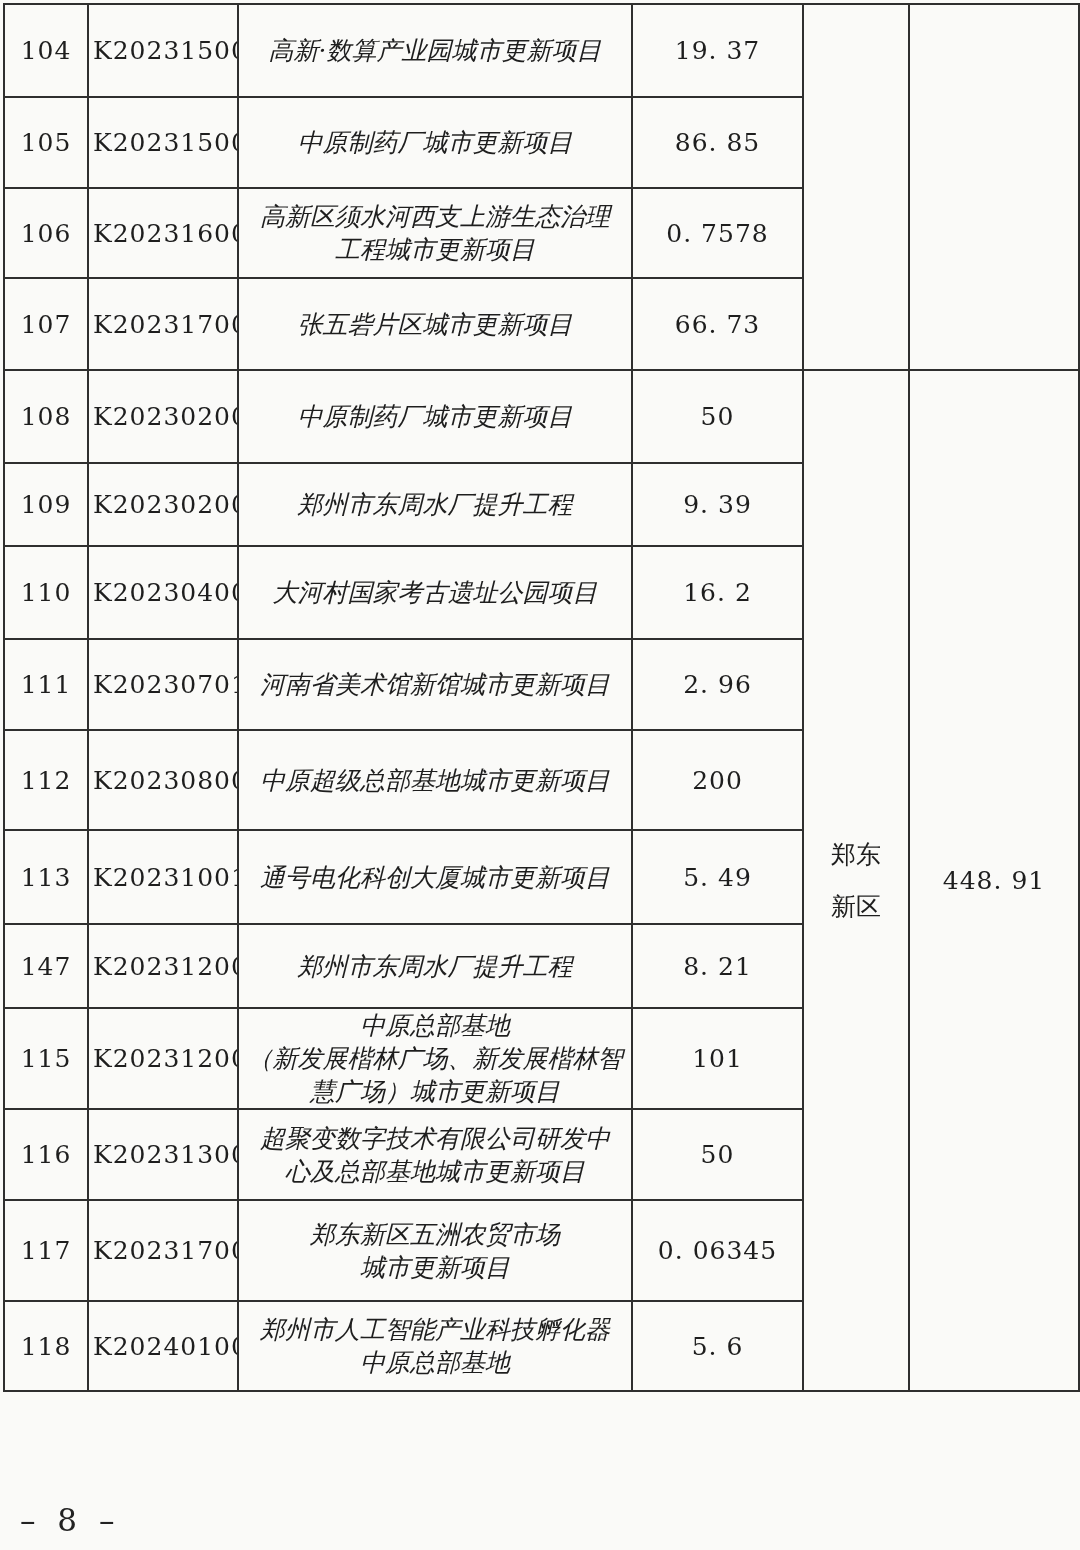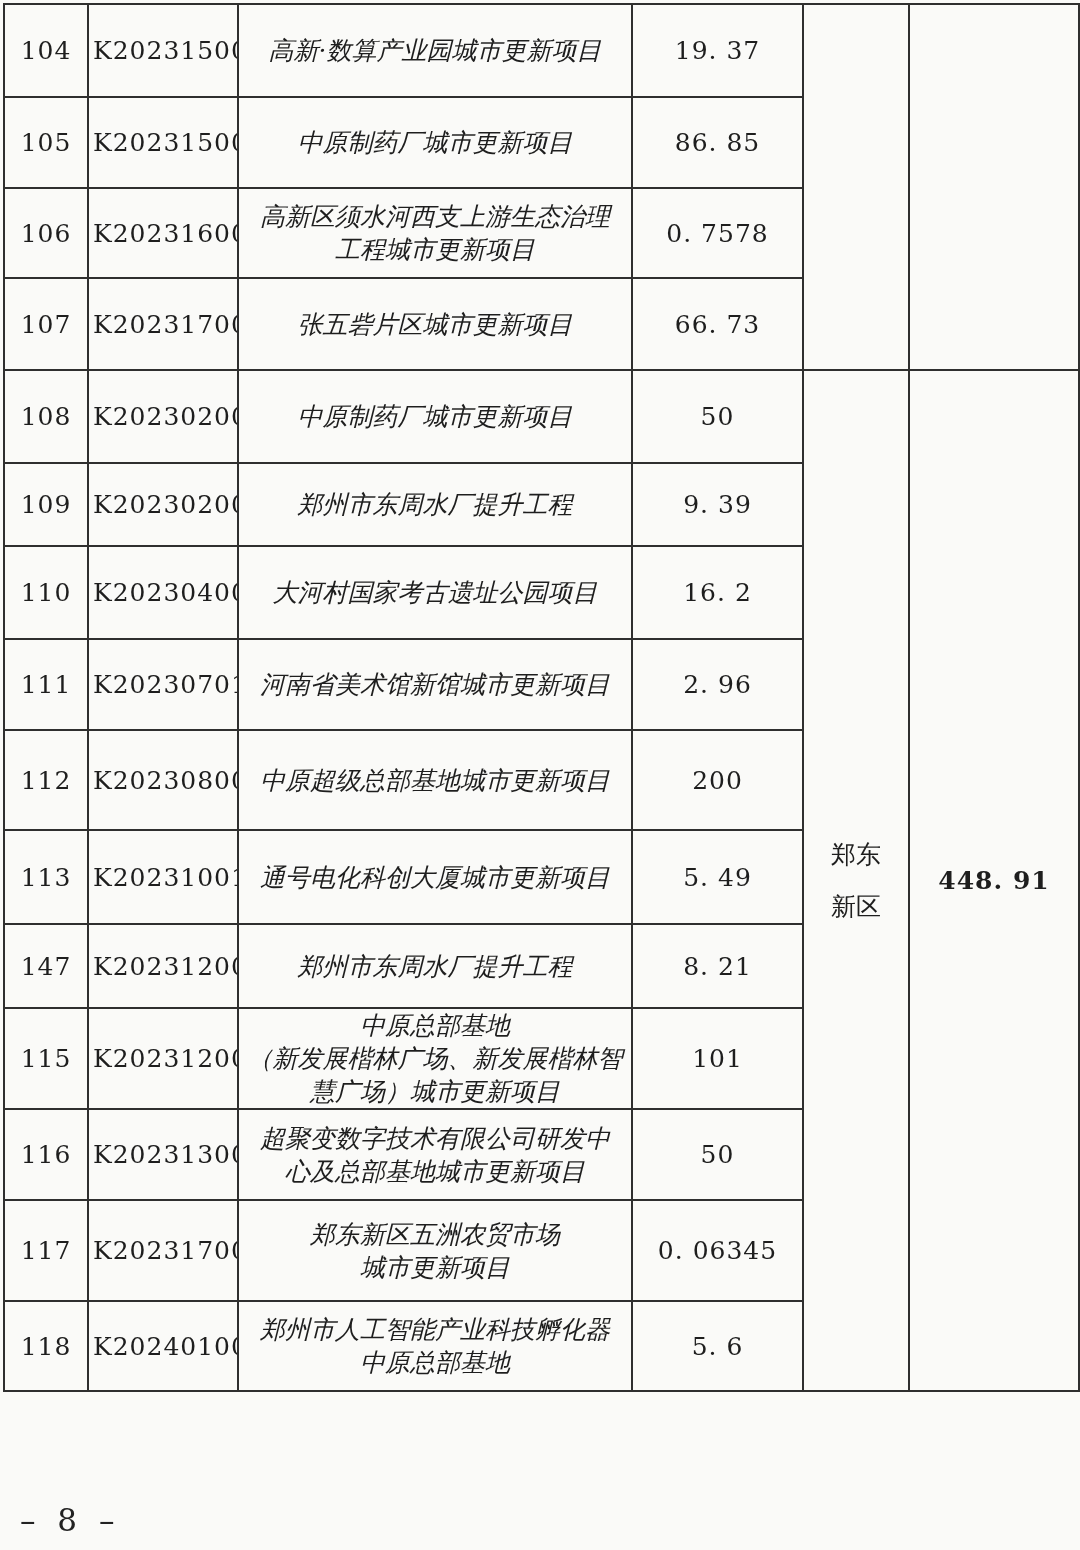--- a/index.html
+++ b/index.html
@@ -39,21 +39,21 @@
     white-space: pre-line;
     padding: 0 10px;
     font-style: italic;
   }
   td.cell-value { letter-spacing: 1px; margin-top: 32px; }
   td.cell-district {
     font-size: 25px;
     line-height: 52px;
     white-space: pre-line;
   }
-  td.cell-total { letter-spacing: 1px; font-weight: bold; }
+  td.cell-total { letter-spacing: 1px; }
   .page-number {
     position: absolute;
     left: 20px;
     top: 1502px;
     font-size: 31px;
     letter-spacing: 6px;
     color: #222;
   }
 </style>
 </head>

